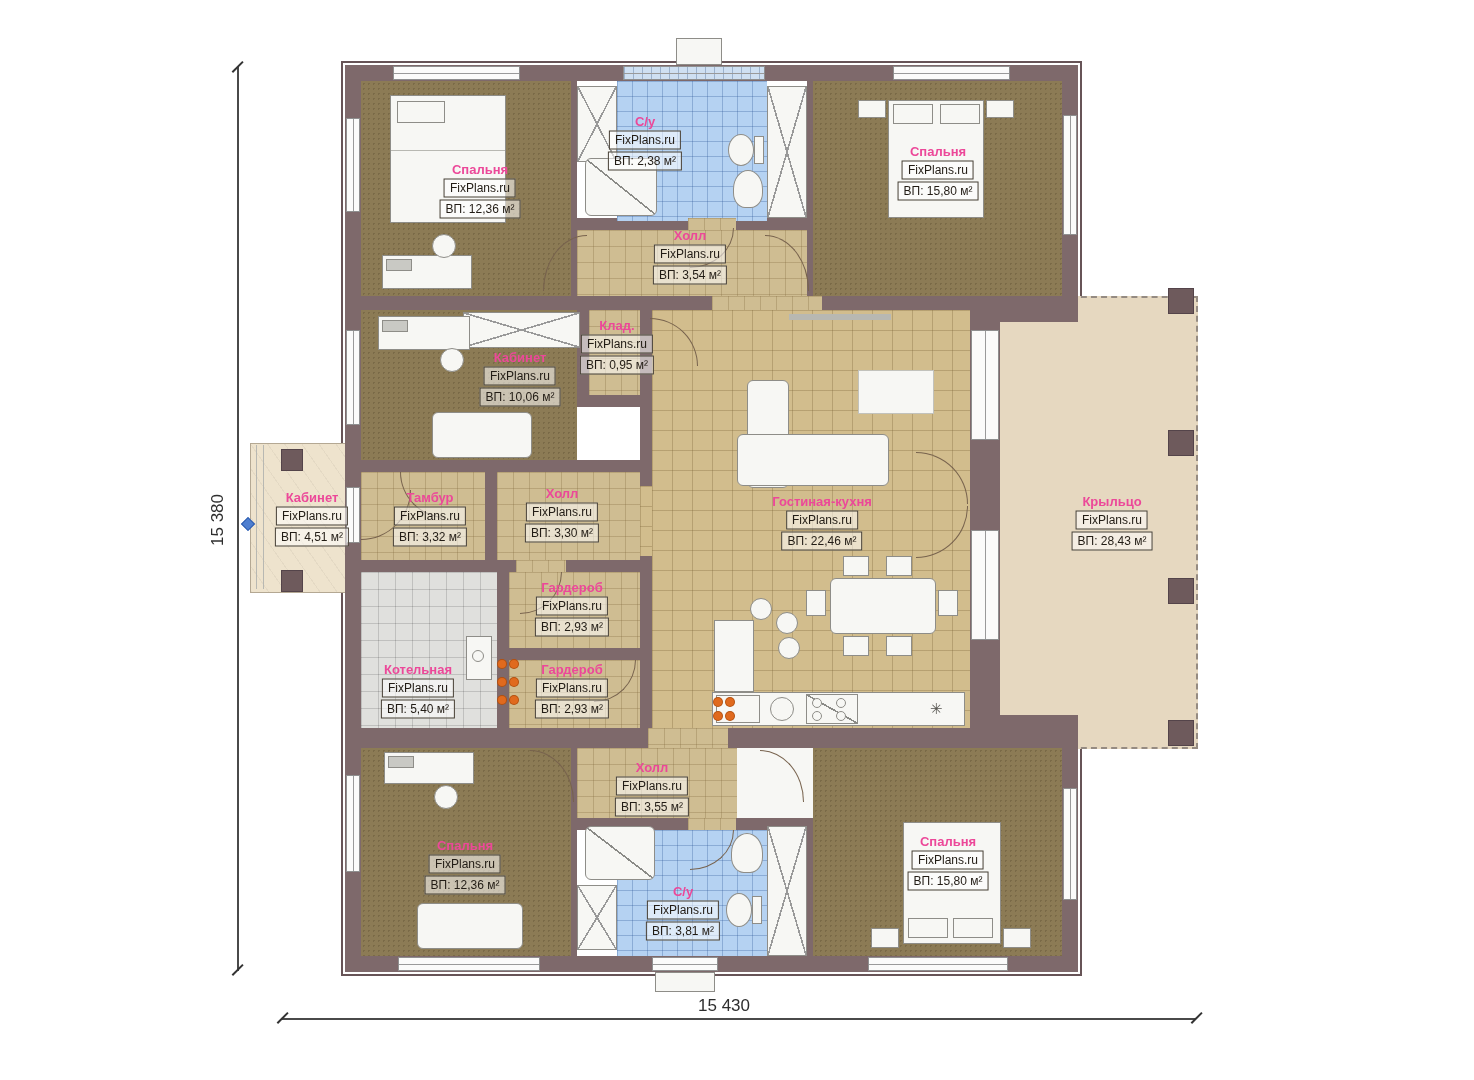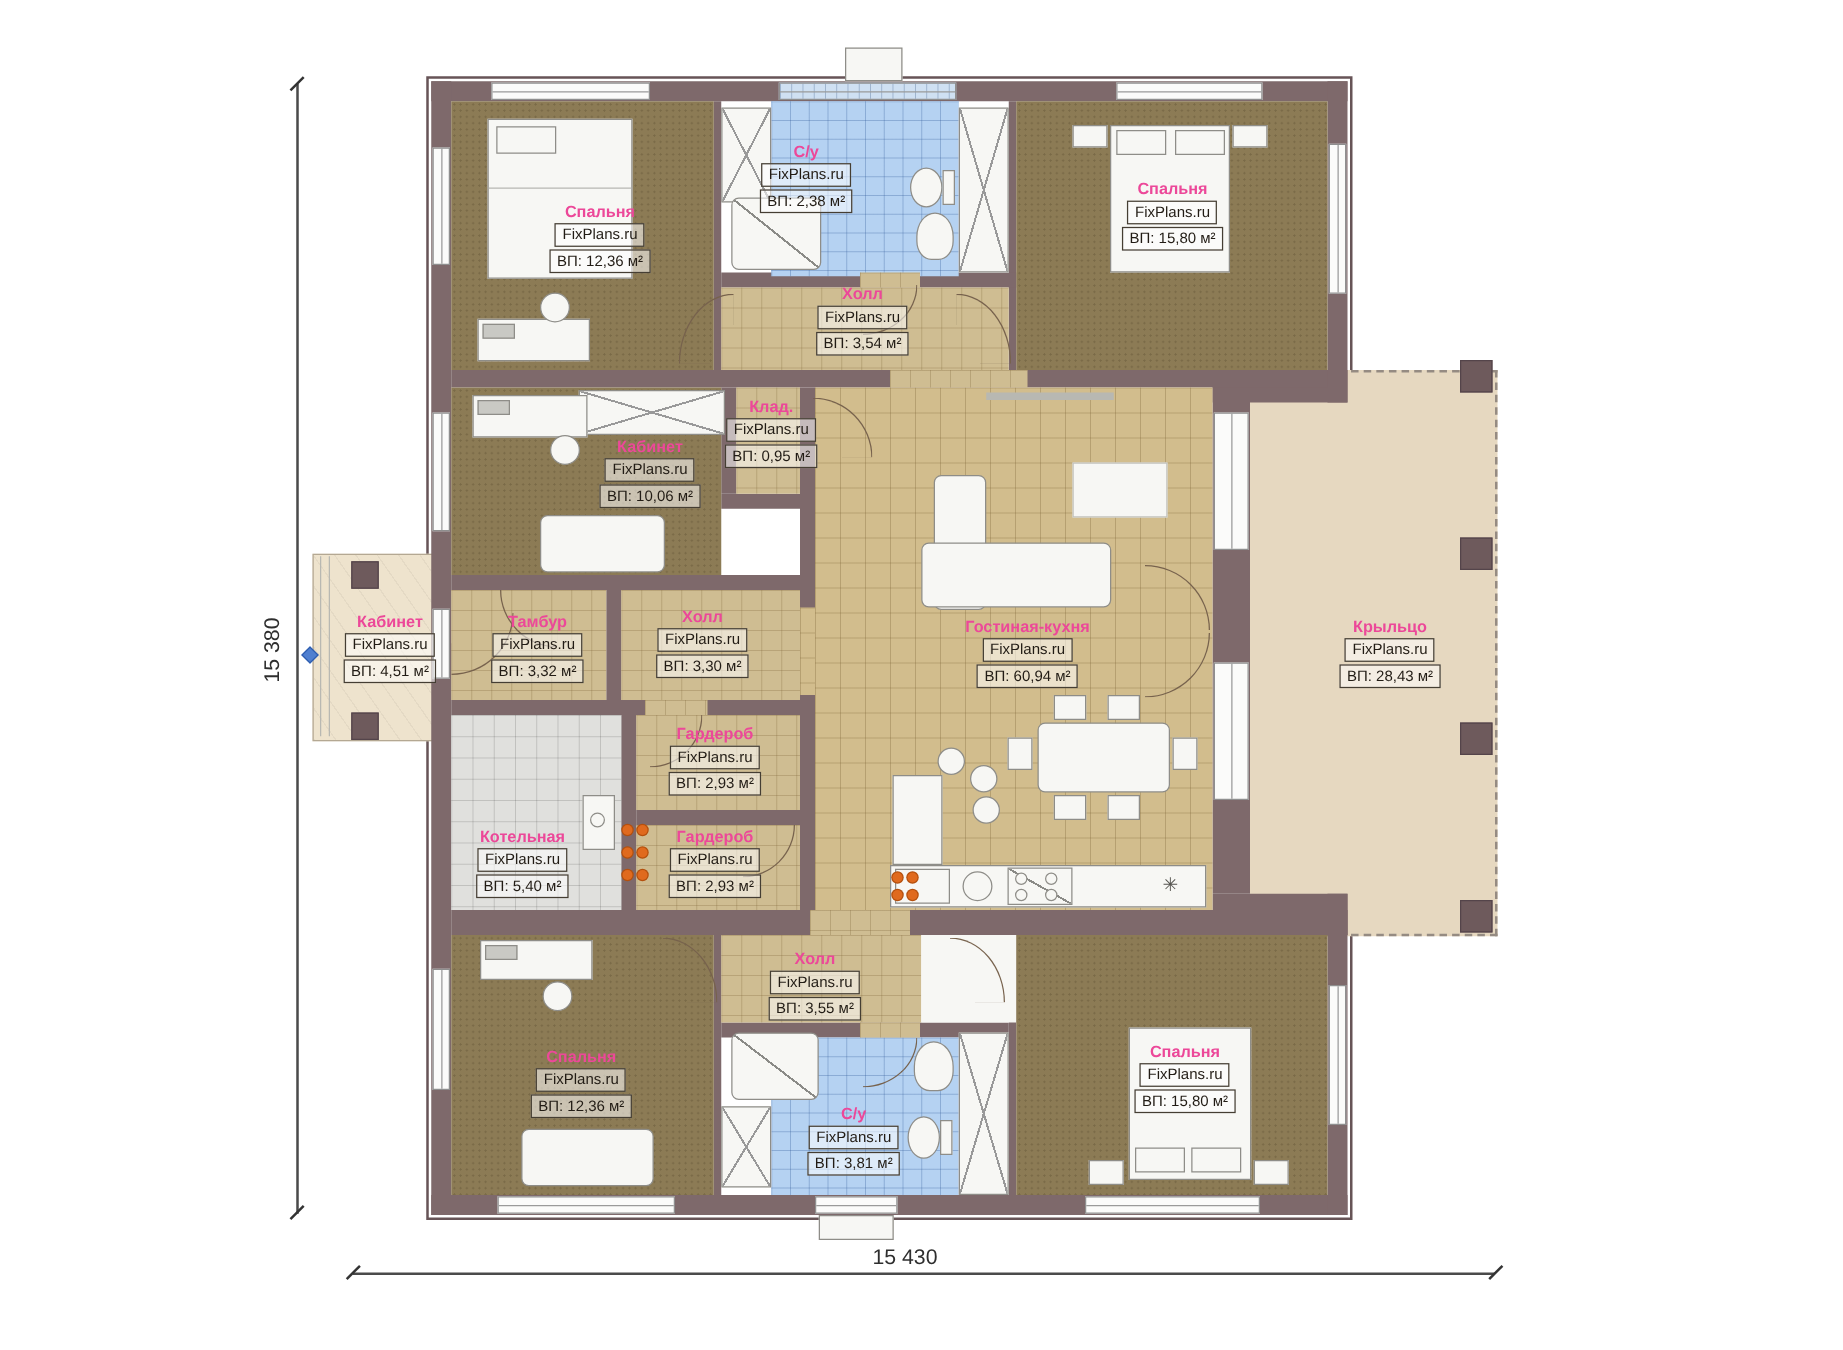--- a/index.html
+++ b/index.html
@@ -308,21 +308,21 @@
     <div class="rl-b">ВП: 3,32 м²</div>
   </div>
   <div class="rl" style="left:562px;top:514px;">
     <div class="rl-n">Холл</div>
     <div class="rl-b">FixPlans.ru</div>
     <div class="rl-b">ВП: 3,30 м²</div>
   </div>
   <div class="rl" style="left:822px;top:522px;">
     <div class="rl-n">Гостиная-кухня</div>
     <div class="rl-b">FixPlans.ru</div>
-    <div class="rl-b">ВП: 60,94 м²</div>
+    <div class="rl-b">ВП: 22,46 м²</div>
   </div>
   <div class="rl" style="left:1112px;top:522px;">
     <div class="rl-n">Крыльцо</div>
     <div class="rl-b">FixPlans.ru</div>
     <div class="rl-b">ВП: 28,43 м²</div>
   </div>
   <div class="rl" style="left:572px;top:608px;">
     <div class="rl-n">Гардероб</div>
     <div class="rl-b">FixPlans.ru</div>
     <div class="rl-b">ВП: 2,93 м²</div>

